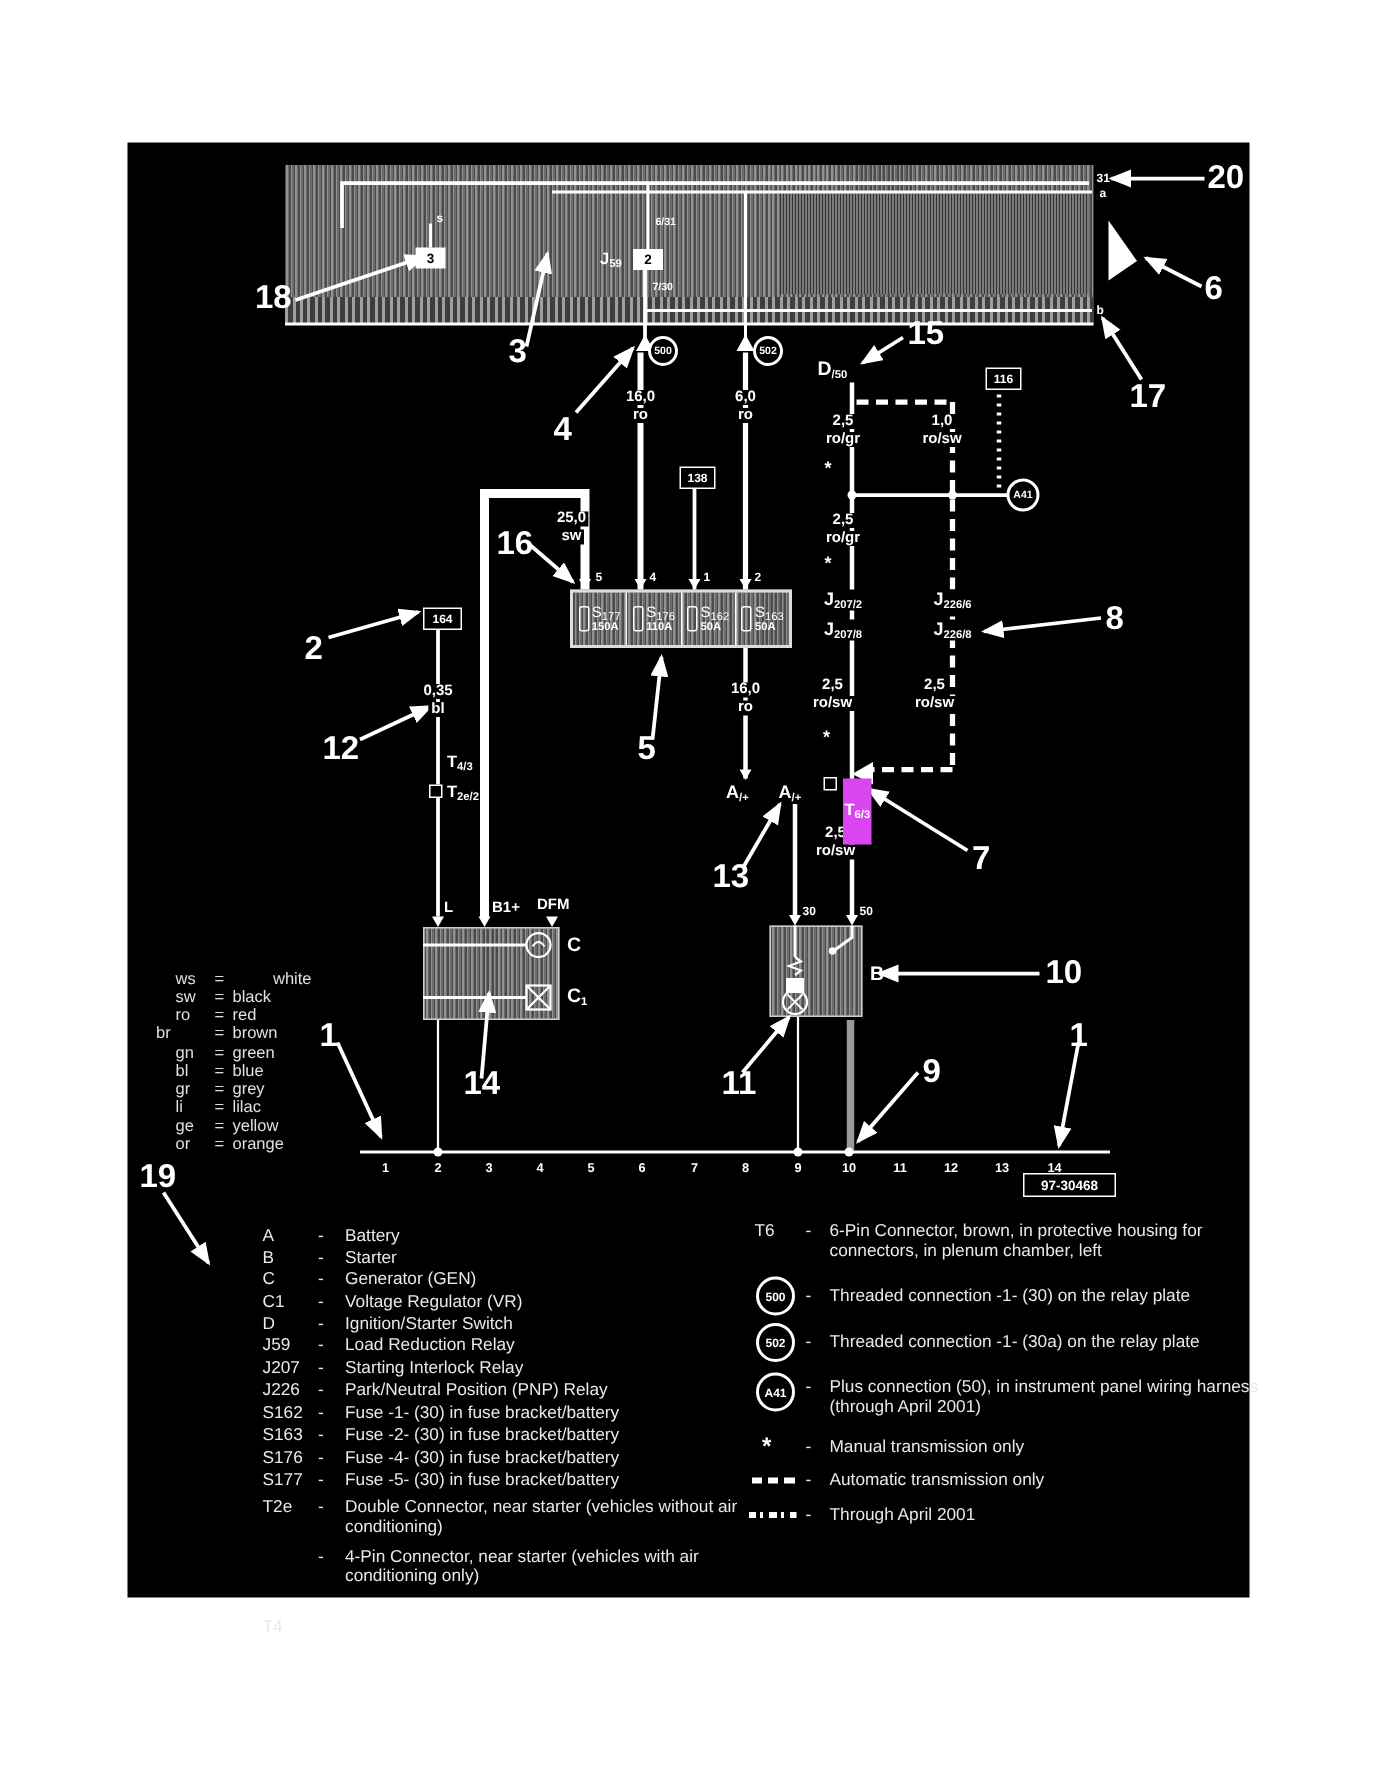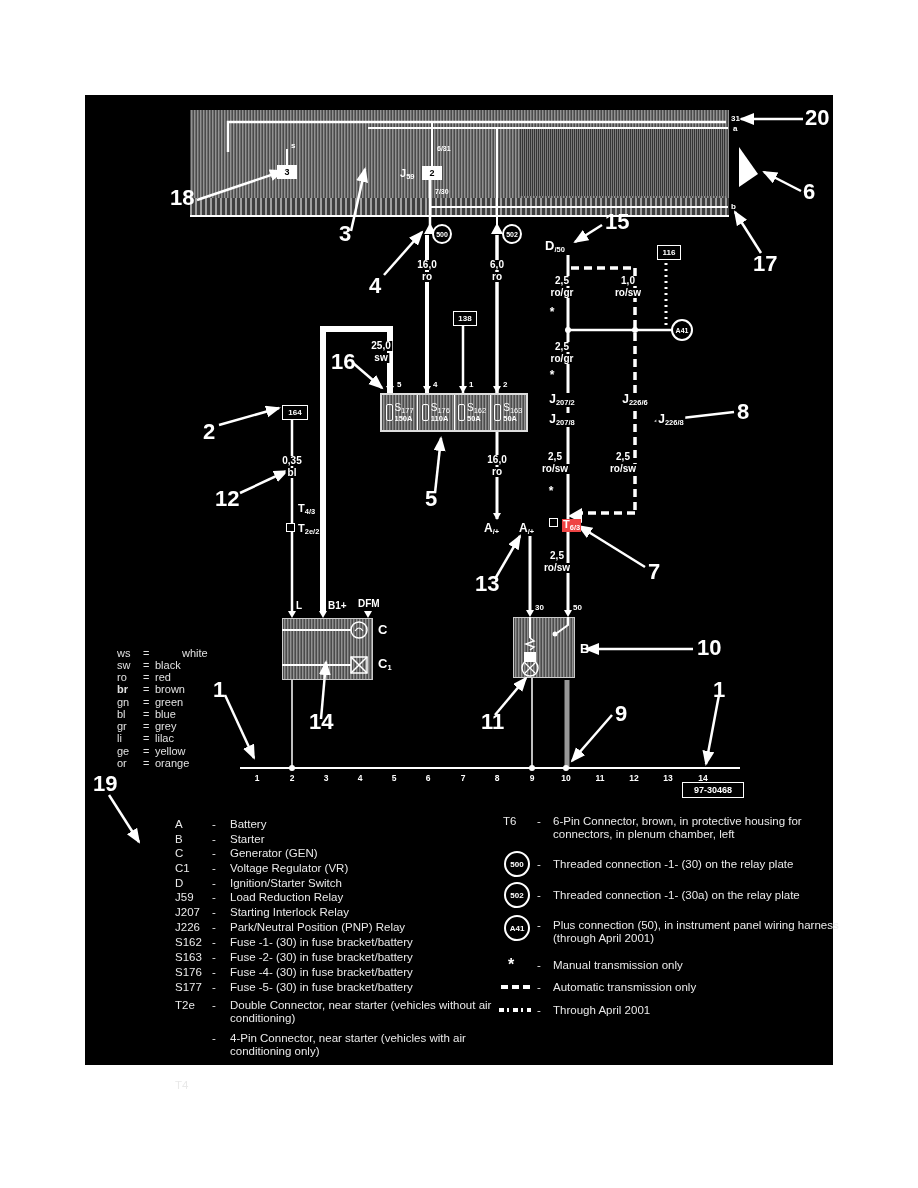--- a/index.html
+++ b/index.html
@@ -234,24 +234,24 @@
   <span class="t t9 wl" style="left:472px;top:456px;">2,5</span>
   <span class="t t9 wl" style="left:472px;top:468px;">ro/sw</span>
   <span class="t t12 wl" style="left:467px;top:211px;">*</span>
   <span class="t t12 wl" style="left:467px;top:274px;">*</span>
   <span class="t t12 wl" style="left:466px;top:390px;">*</span>
 
   <span class="t t13" style="left:460px;top:144px;"><span>D</span><span class="sub">/50</span></span>
   <span class="t t12 wl" style="left:477px;top:298px;"><span>J</span><span class="sub">207/2</span></span>
   <span class="t t12 wl" style="left:477px;top:318px;"><span>J</span><span class="sub">207/8</span></span>
   <span class="t t12 wl" style="left:550px;top:298px;"><span>J</span><span class="sub">226/6</span></span>
-  <span class="t t12 wl" style="left:550px;top:318px;margin-left:36px;"><span>J</span><span class="sub">226/8</span></span>
+  <span class="t t12 wl" style="left:550px;top:318px;"><span>J</span><span class="sub">226/8</span></span>
   <span class="t t11" style="left:213px;top:408px;"><span>T</span><span class="sub">4/3</span></span>
   <span class="t t11" style="left:213px;top:428px;"><span>T</span><span class="sub">2e/2</span></span>
-  <span class="t t11" style="left:477px;top:424px;background:#ef4444;padding:0 1px;"><span>T</span><span class="sub">6/3</span></span>
+  <span class="t t11" style="left:477px;top:424px;background:#d946ef;padding:16px 1px;"><span>T</span><span class="sub">6/3</span></span>
   <span class="t t12" style="left:399px;top:427px;"><span>A</span><span class="sub">/+</span></span>
   <span class="t t12" style="left:434px;top:427px;"><span>A</span><span class="sub">/+</span></span>
   <span class="t t8" style="left:450px;top:509px;">30</span>
   <span class="t t8" style="left:488px;top:509px;">50</span>
   <span class="t t10" style="left:211px;top:506px;">L</span>
   <span class="t t10" style="left:243px;top:506px;">B1+</span>
   <span class="t t10" style="left:273px;top:504px;">DFM</span>
   <span class="t t13" style="left:293px;top:528px;">C</span>
   <span class="t t13" style="left:293px;top:562px;"><span>C</span><span class="sub">1</span></span>
   <span class="t t13" style="left:495px;top:547px;">B</span>
@@ -301,21 +301,21 @@
   <div>
     <span class="cl" style="left:32px;top:553px;">ws</span>
         <span class="cl" style="left:58px;top:553px;">=</span>
         <span class="cl" style="left:70px;top:553px;margin-left:27px;">white</span>
     <span class="cl" style="left:32px;top:565px;">sw</span>
         <span class="cl" style="left:58px;top:565px;">=</span>
         <span class="cl" style="left:70px;top:565px;">black</span>
     <span class="cl" style="left:32px;top:577px;">ro</span>
         <span class="cl" style="left:58px;top:577px;">=</span>
         <span class="cl" style="left:70px;top:577px;">red</span>
-    <span class="cl" style="left:32px;top:589px;font-weight:bold;">br</span>
+    <span class="cl" style="left:19px;top:589px;">br</span>
         <span class="cl" style="left:58px;top:589px;">=</span>
         <span class="cl" style="left:70px;top:589px;">brown</span>
     <span class="cl" style="left:32px;top:602px;">gn</span>
         <span class="cl" style="left:58px;top:602px;">=</span>
         <span class="cl" style="left:70px;top:602px;">green</span>
     <span class="cl" style="left:32px;top:614px;">bl</span>
         <span class="cl" style="left:58px;top:614px;">=</span>
         <span class="cl" style="left:70px;top:614px;">blue</span>
     <span class="cl" style="left:32px;top:626px;">gr</span>
         <span class="cl" style="left:58px;top:626px;">=</span>

